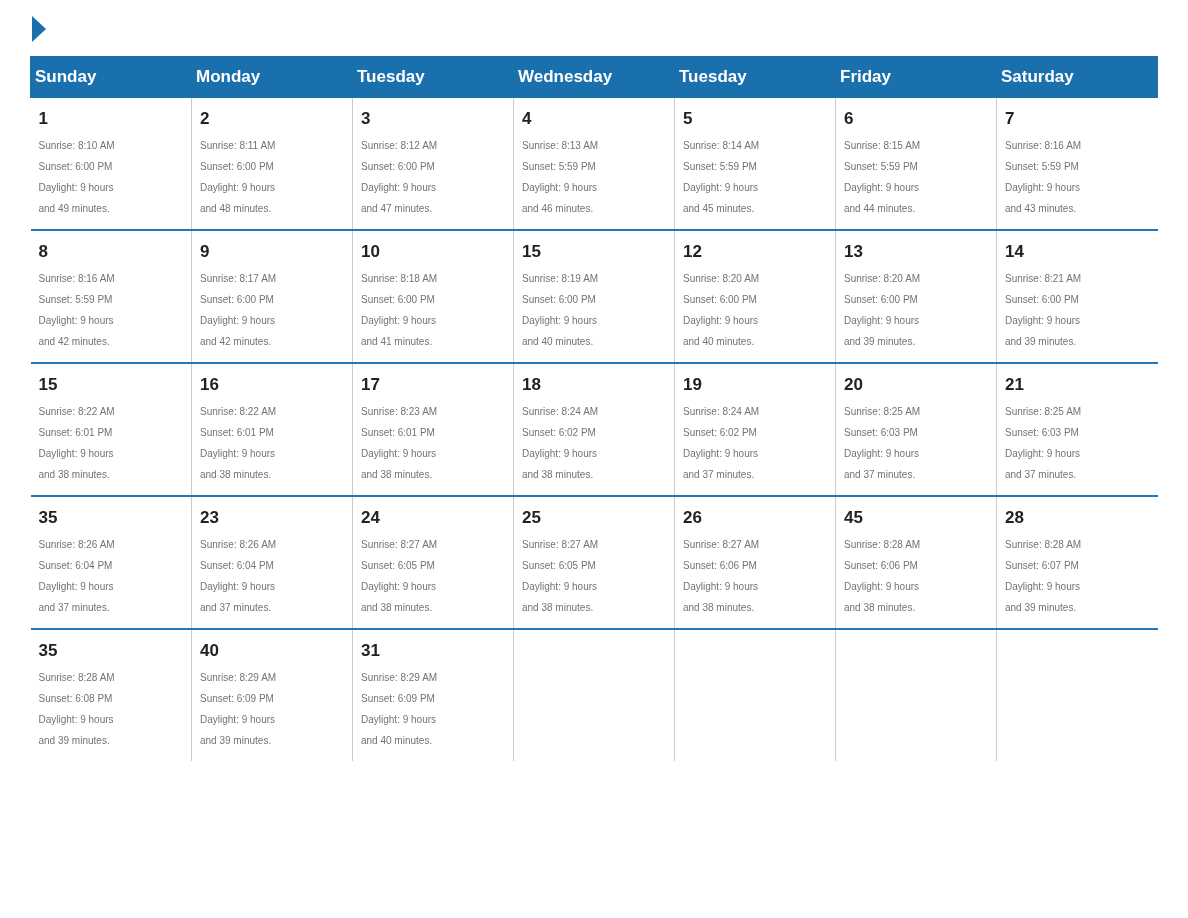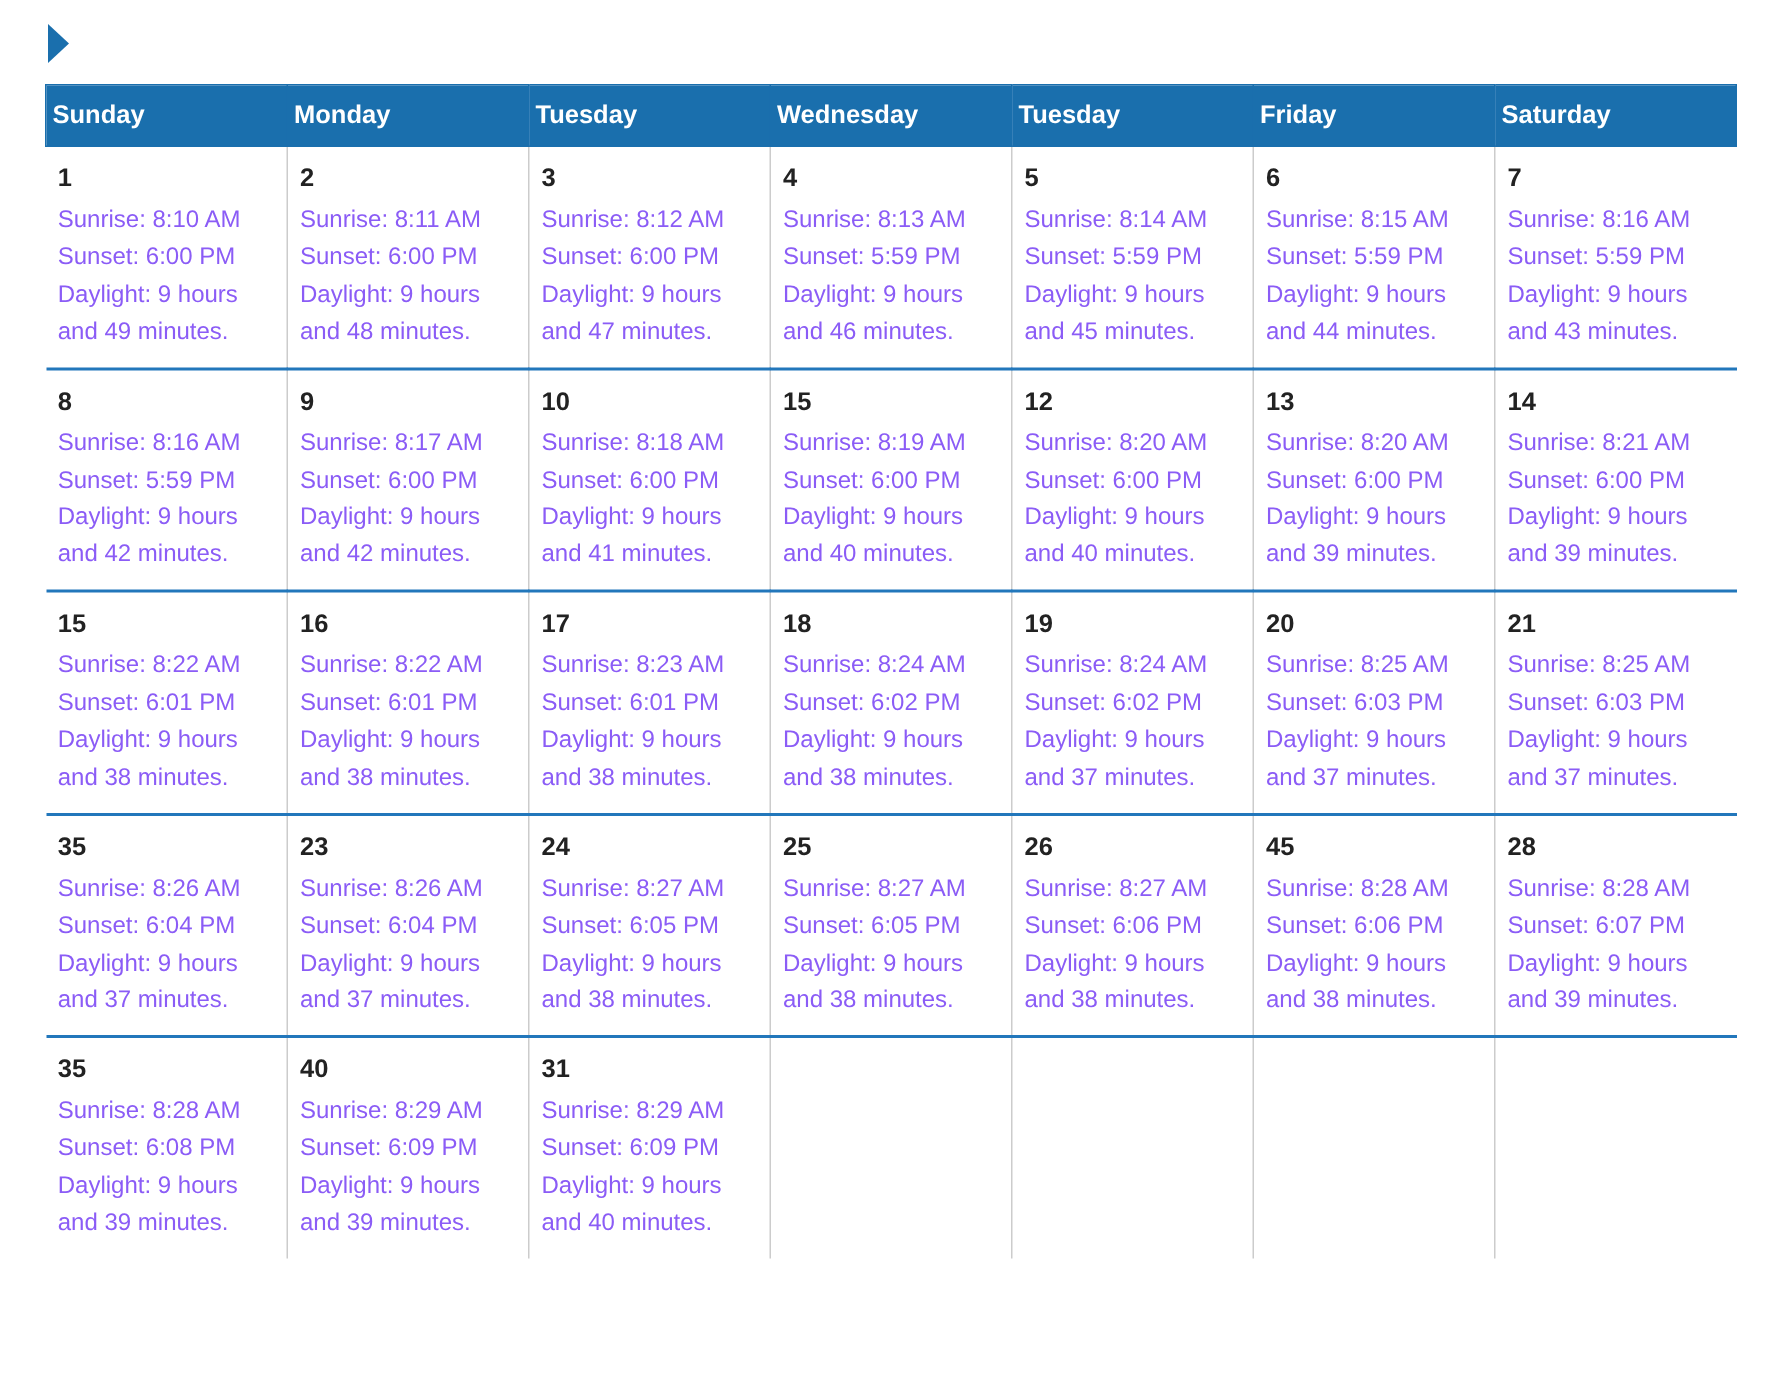--- a/index.html
+++ b/index.html
@@ -99,22 +99,22 @@
     tbody td:last-child {
       border-right: none;
     }
     .day-num {
       font-size: 17px;
       font-weight: bold;
       margin-bottom: 3px;
       display: block;
     }
     .day-info {
-      font-size: 16px;
-      color: #8b5cf6;
+      font-size: 10px;
+      color: #737373;
     }
     tbody tr:last-child {
       border-bottom: none;
     }
   </style>
 </head>
 <body>
 
 <div class="header">
   <div class="logo">

